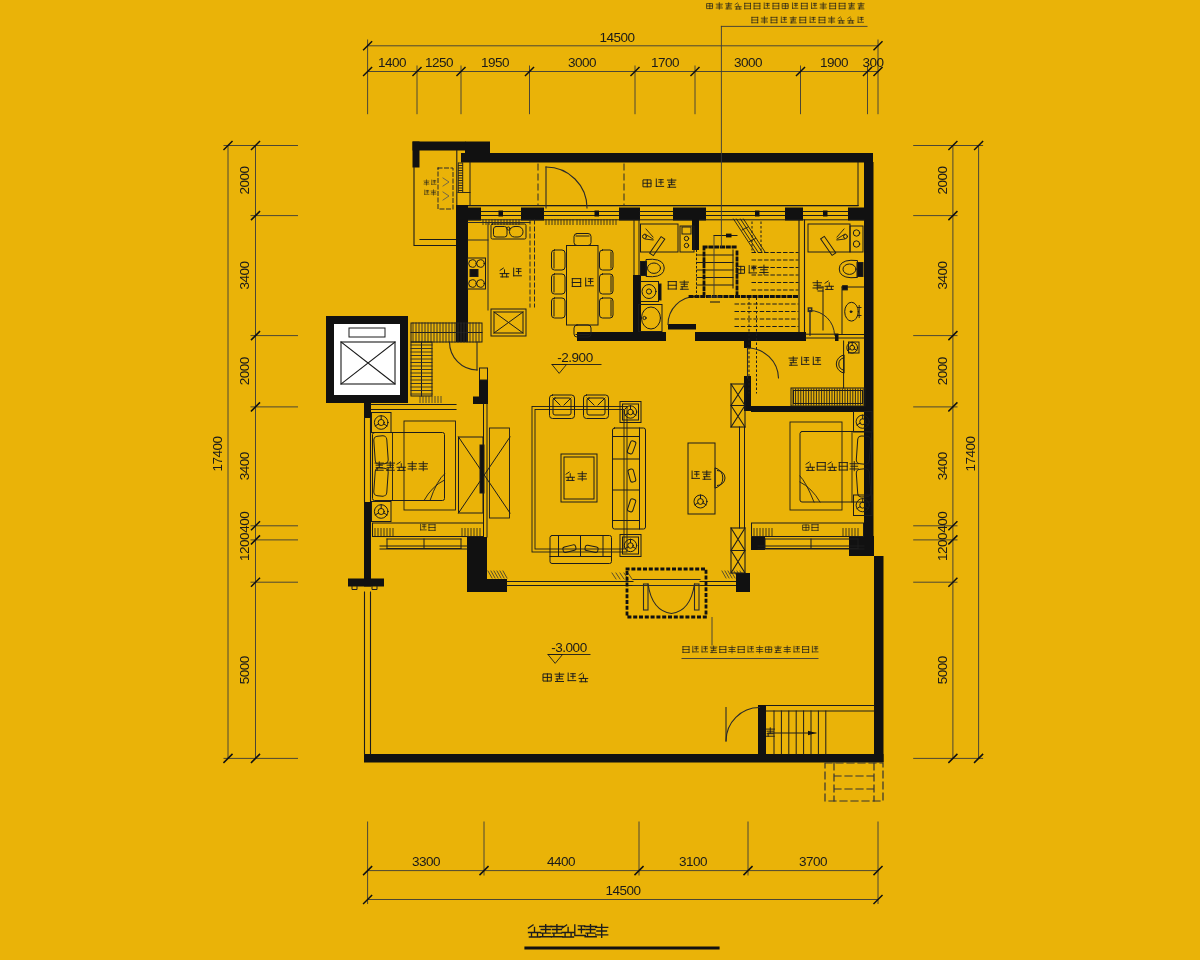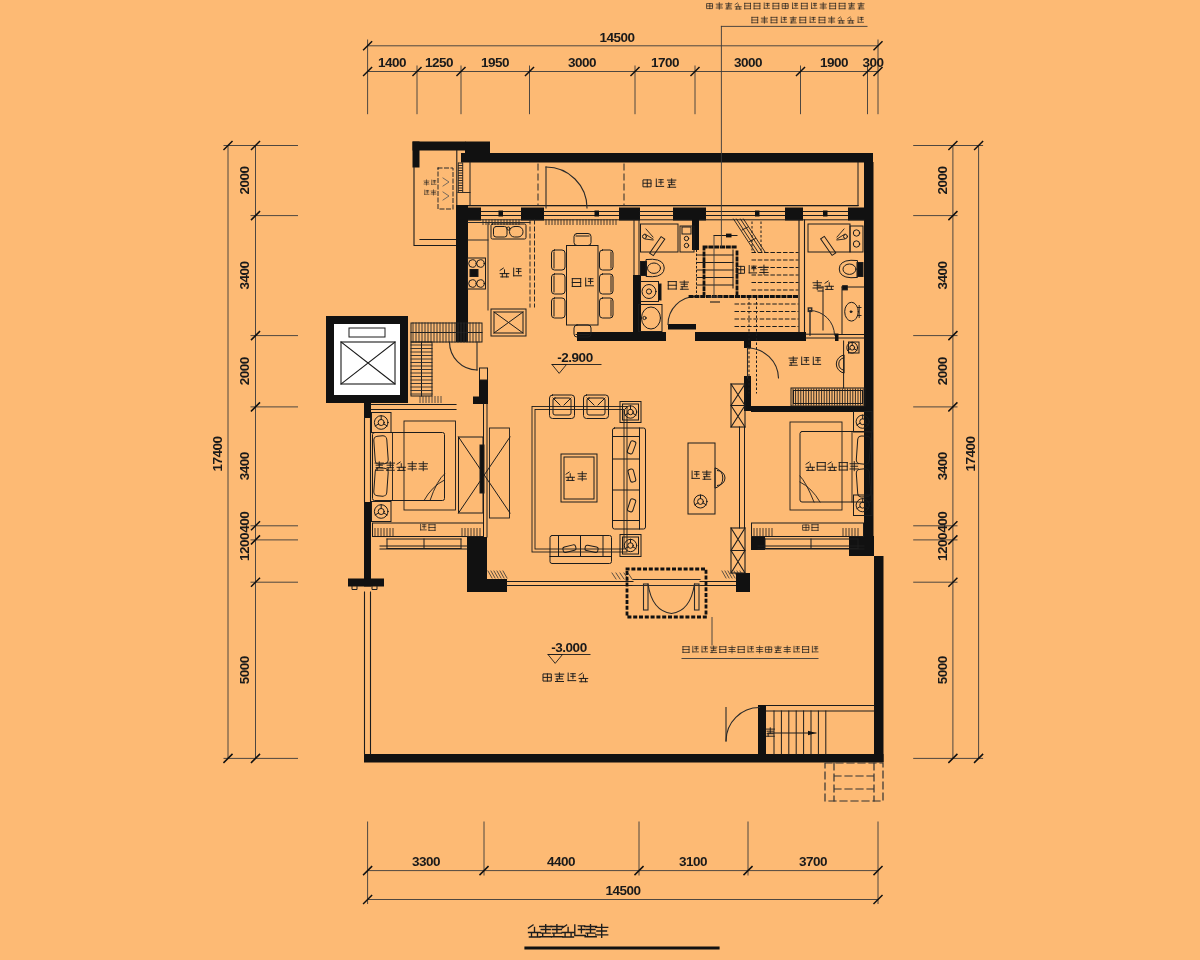--- a/index.html
+++ b/index.html
@@ -1,16 +1,16 @@
 <!DOCTYPE html>
 <html><head>
 <meta charset="utf-8">
 <style>
 html,body{margin:0;padding:0;background:#fff;}
-#page{position:relative;width:1200px;height:960px;background:#fdba74;overflow:hidden;font-weight:bold;}
+#page{position:relative;width:1200px;height:960px;background:#eab308;overflow:hidden;}
 svg{position:absolute;left:0;top:0;}
 text{font-family:"Liberation Sans",sans-serif;fill:#1a1a1a;}
 .dim{font-size:13.5px;letter-spacing:-0.5px;}
 </style>
 </head>
 <body>
 <div id="page">
 <svg width="1200" height="960" viewBox="0 0 1200 960" fill="none" stroke-linecap="square">
 <defs>
 

